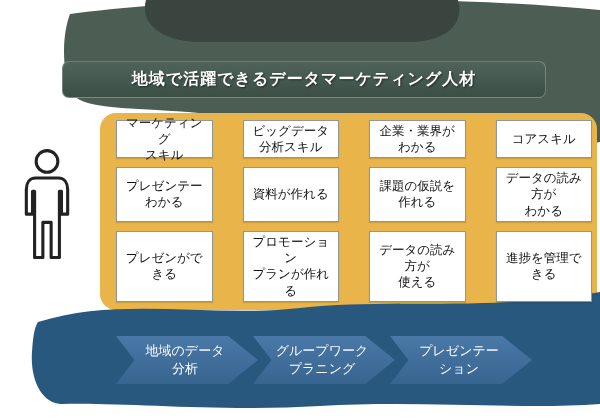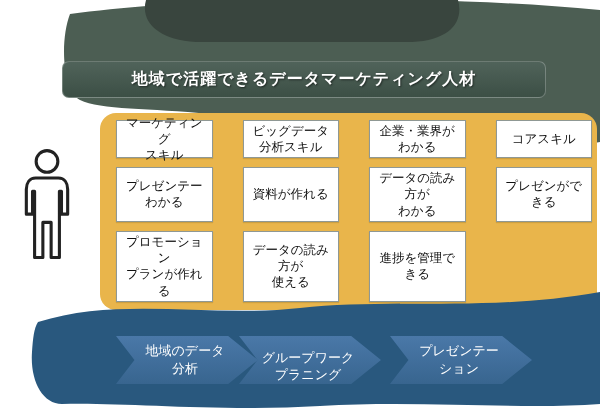--- a/index.html
+++ b/index.html
@@ -38,21 +38,21 @@
   .arrow {
     position:absolute; top:336px; width:142px; height:48px;
     background:linear-gradient(#4a78a8,#38658f);
     clip-path:polygon(0% 0%, 79% 0%, 100% 50%, 79% 100%, 0% 100%, 13% 50%);
     display:flex; align-items:center; justify-content:center;
   }
   .arrow-label {
     color:#fff; font-size:13px; line-height:1.35; text-align:center;
     white-space:pre-line; padding-left:10px; padding-right:14px;
   }
-  .a1 { left:116px; } .a2 { left:239px;align-items:flex-end; } .a3 { left:390px; }
+  .a1 { left:116px; } .a2 { left:253px; } .a3 { left:390px; }
 
   .person-wrap { position:absolute; left:16px; top:148px; width:62px; height:124px; }
 </style>
 </head>
 <body>
 
 <div class="canvas">
 
   <svg class="bg" viewBox="0 0 600 419" aria-hidden="true">
     <path d="M70,14 C200,-4 430,-6 600,10 L600,142 C560,150 520,138 480,130 C400,116 300,122 210,114 C150,108 100,110 80,100 C62,90 60,40 70,14 Z" fill="#4c5e53"></path>
@@ -73,20 +73,21 @@
 スキル</div>
     <div class="box">ビッグデータ
 分析スキル</div>
     <div class="box">企業・業界がわかる</div>
 
     <div class="box">コアスキル</div>
     <div class="box">プレゼンテー
 わかる</div>
     <div class="box">資料が作れる</div>
 
+    <div class="box">課題の仮説を作れる</div>
     <div class="box">データの読み方が
 わかる</div>
     <div class="box">プレゼンができる</div>
 
     <div class="box">プロモーション
 プランが作れる</div>
     <div class="box">データの読み方が
 使える</div>
     <div class="box">進捗を管理できる</div>
   </div>

